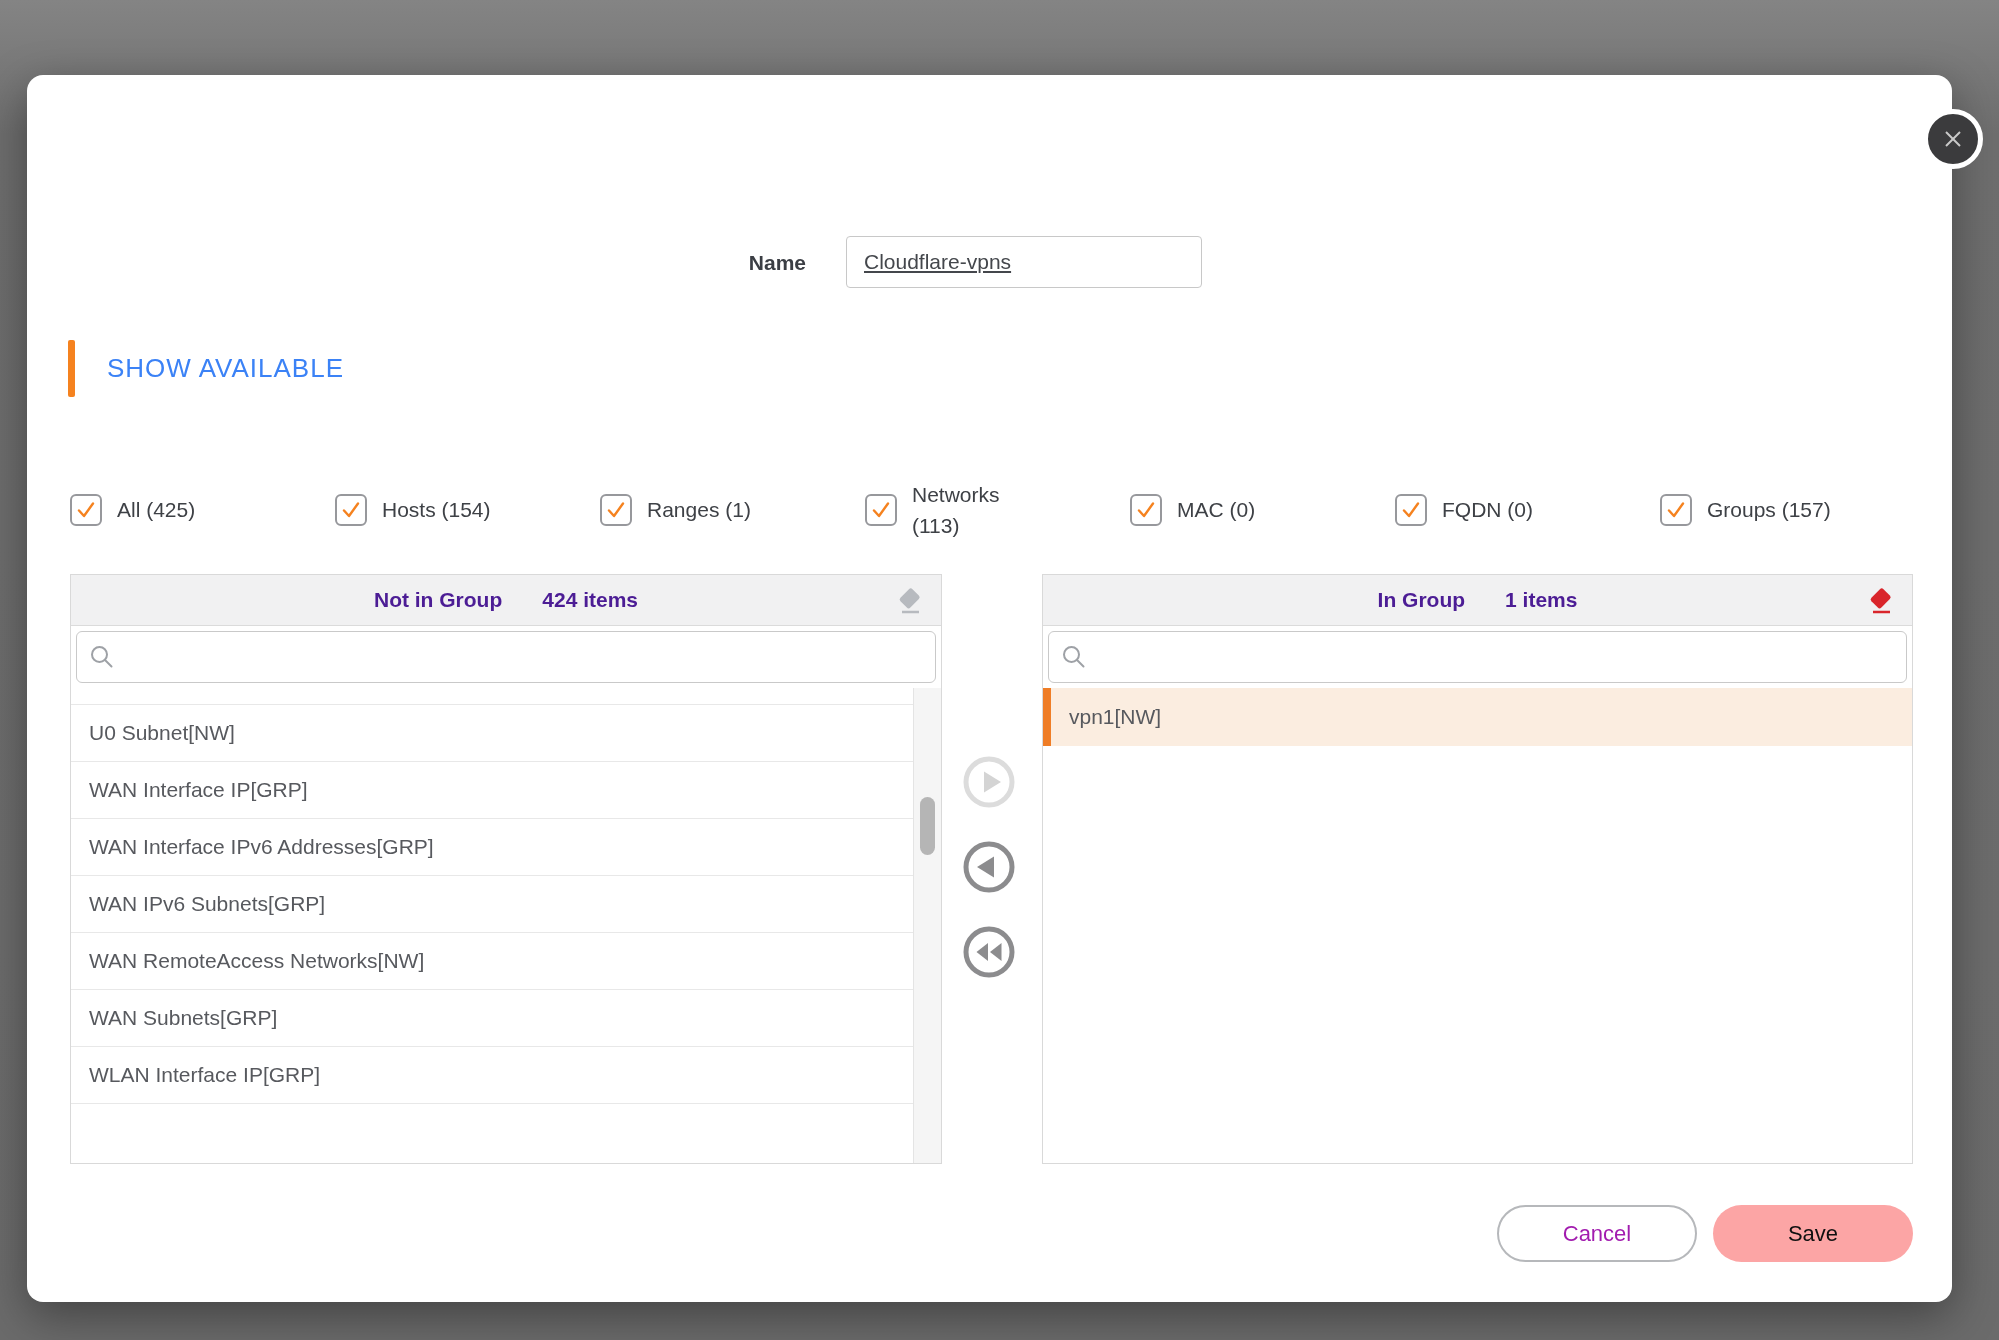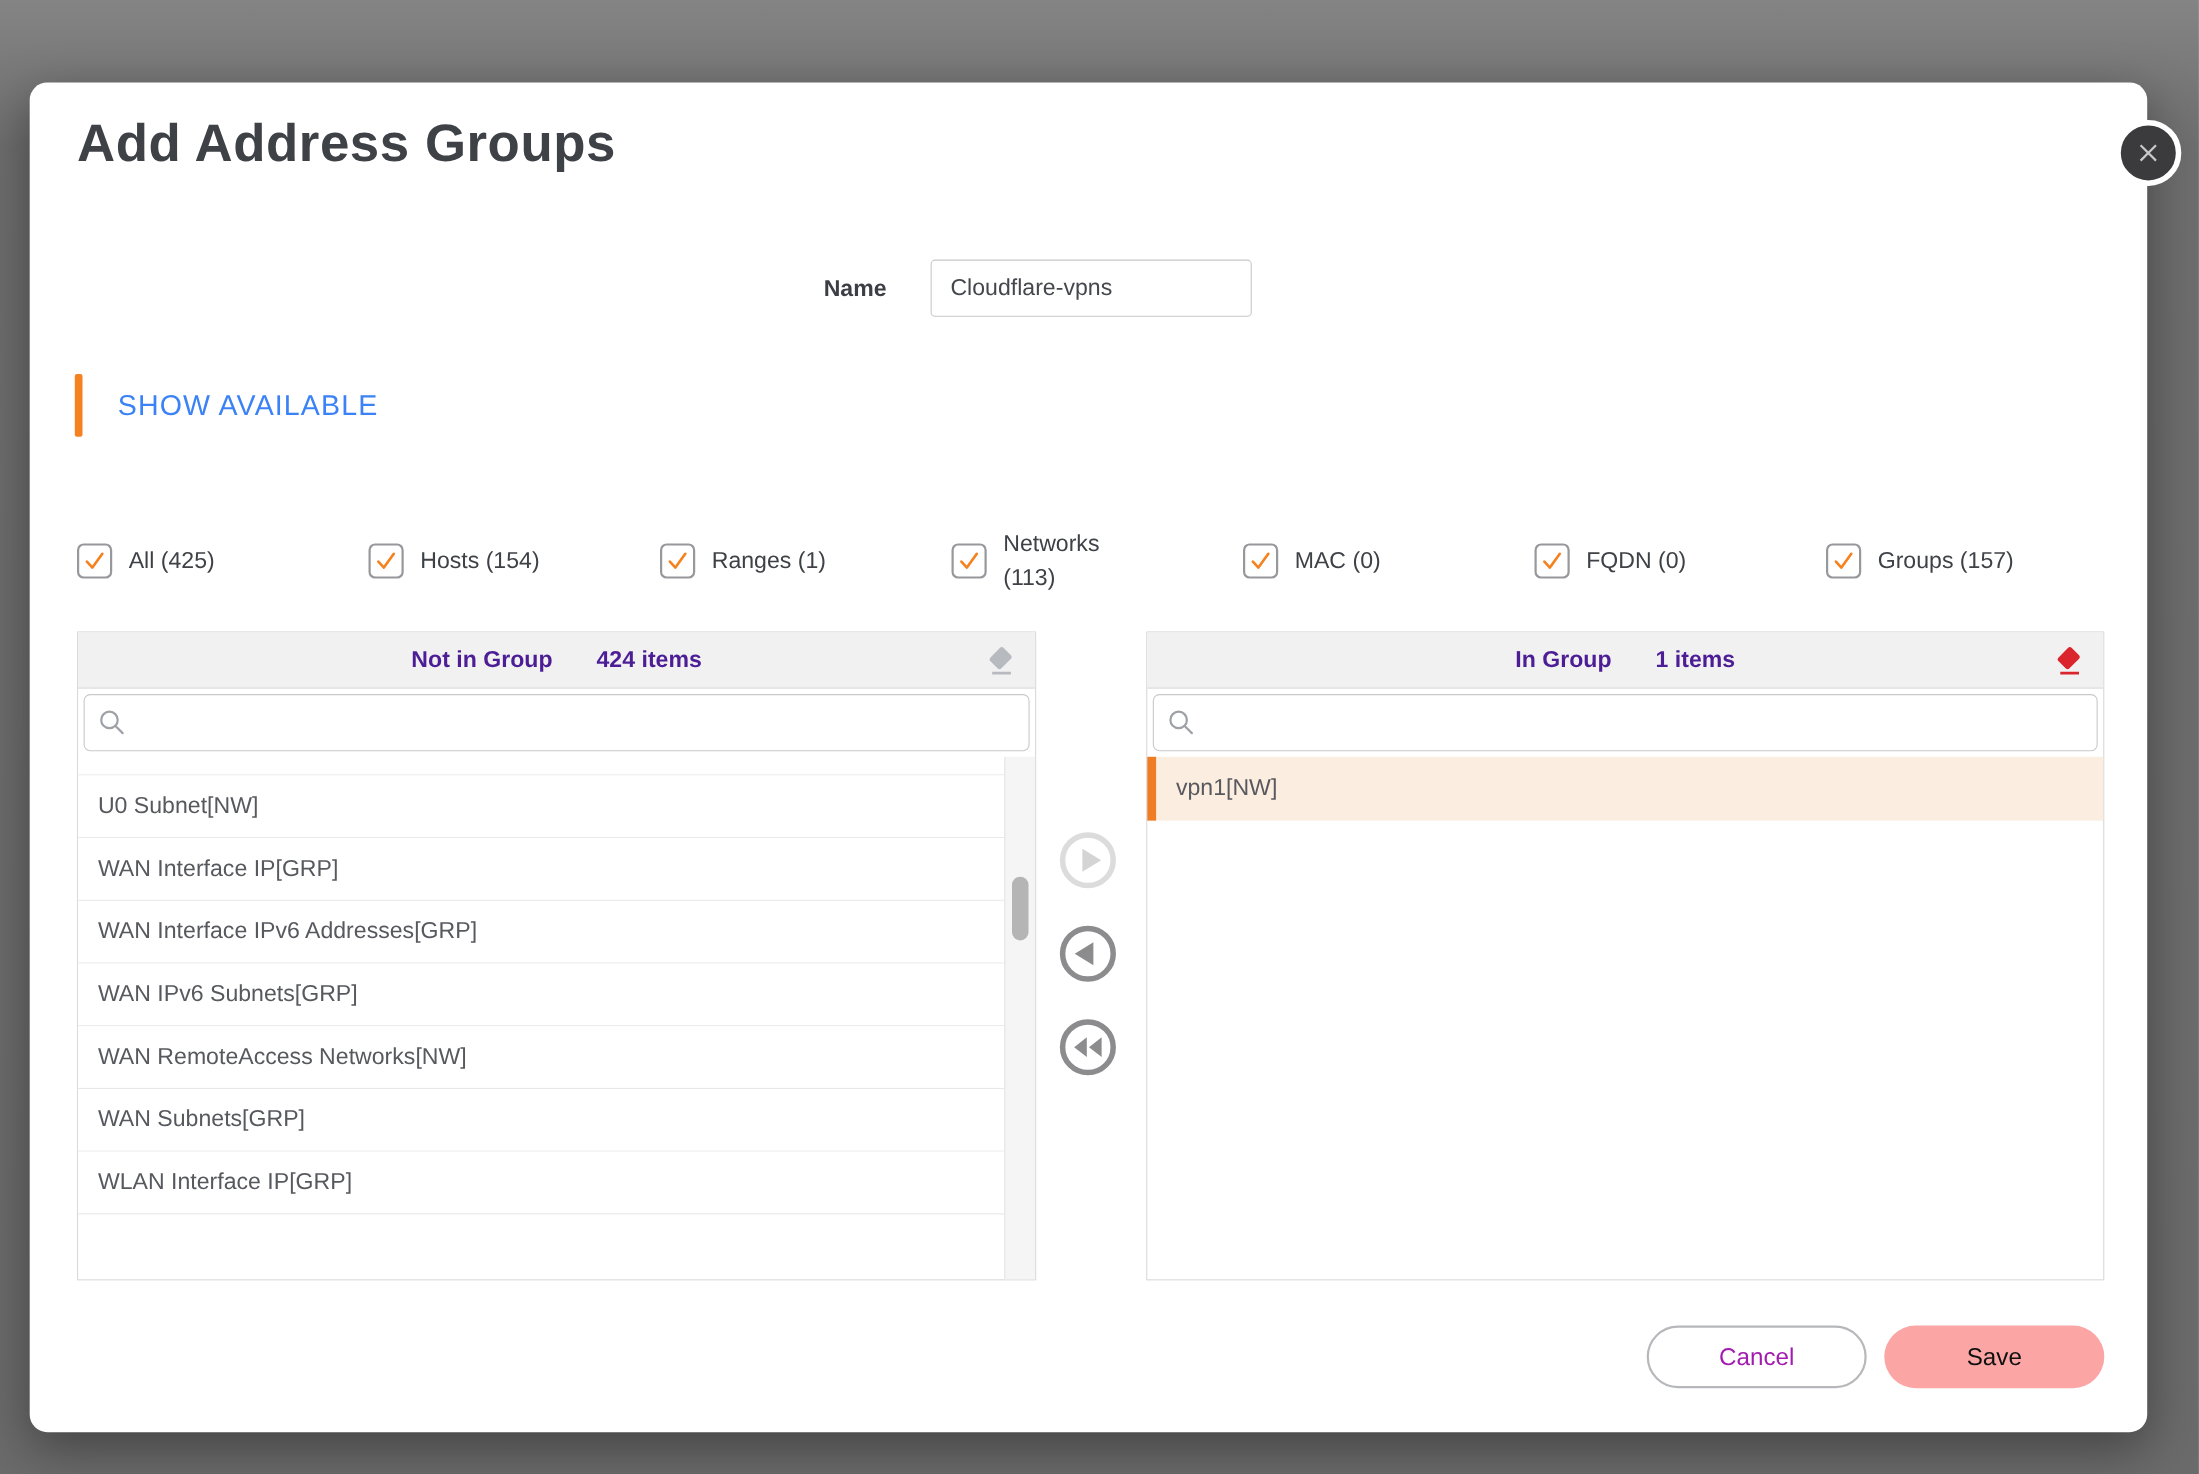--- a/index.html
+++ b/index.html
@@ -22,23 +22,23 @@
     background:#3b3b3d;border:5px solid #ffffff;box-sizing:content-box;
     margin-left:-5px;margin-top:-5px;cursor:pointer;
     display:flex;align-items:center;justify-content:center;
   }
   
   .name-label{
     position:absolute;left:623px;top:176px;width:156px;text-align:right;
     font-size:21px;font-weight:bold;color:#3b3e44;
   }
   .name-input{
-    position:absolute;left:819px;top:161px;width:292px;height:52px;box-sizing:border-box;
+    position:absolute;left:819px;top:161px;width:356px;height:52px;box-sizing:border-box;
     border:1px solid #c8c8c8;border-radius:4px;padding:0 17px;
-    font-family:"Liberation Sans",sans-serif;font-size:21px;color:#44474c;outline:none;
+    font-family:"Liberation Sans",sans-serif;font-size:21px;color:#44474c;outline:none;text-decoration:underline;
   }
   
   .section-bar{position:absolute;left:41px;top:265px;width:7px;height:57px;background:#f5821f;border-radius:2px;}
   .section-label{
     position:absolute;left:80px;top:278px;font-size:26px;color:#3b82f6;letter-spacing:1px;
   }
   
   .filters{
     position:absolute;left:43px;top:380px;width:1855px;height:110px;
     display:grid;grid-template-columns:repeat(7,265px);align-items:center;
@@ -103,21 +103,20 @@
     font-size:22px;display:flex;align-items:center;justify-content:center;cursor:pointer;box-sizing:border-box;
   }
   .btn.cancel{left:1470px;width:200px;background:#fff;border:2px solid #b6b8bb;color:#a21caf;}
   .btn.save{left:1686px;width:200px;background:#fca5a5;border:none;color:#101010;font-weight:500;}
 </style>
 </head>
 <body>
 
 <div class="modal">
 
-  <div class="modal-title">Add Address Groups</div>
 
   <div class="close-btn">
     <svg width="30" height="30" viewBox="0 0 30 30">
       <line x1="8" y1="8" x2="22" y2="22" stroke="#c9c9c9" stroke-width="2"></line>
       <line x1="22" y1="8" x2="8" y2="22" stroke="#c9c9c9" stroke-width="2"></line>
     </svg>
   </div>
 
   <div class="name-label">Name</div>
   <input class="name-input" type="text" value="Cloudflare-vpns" style="">

